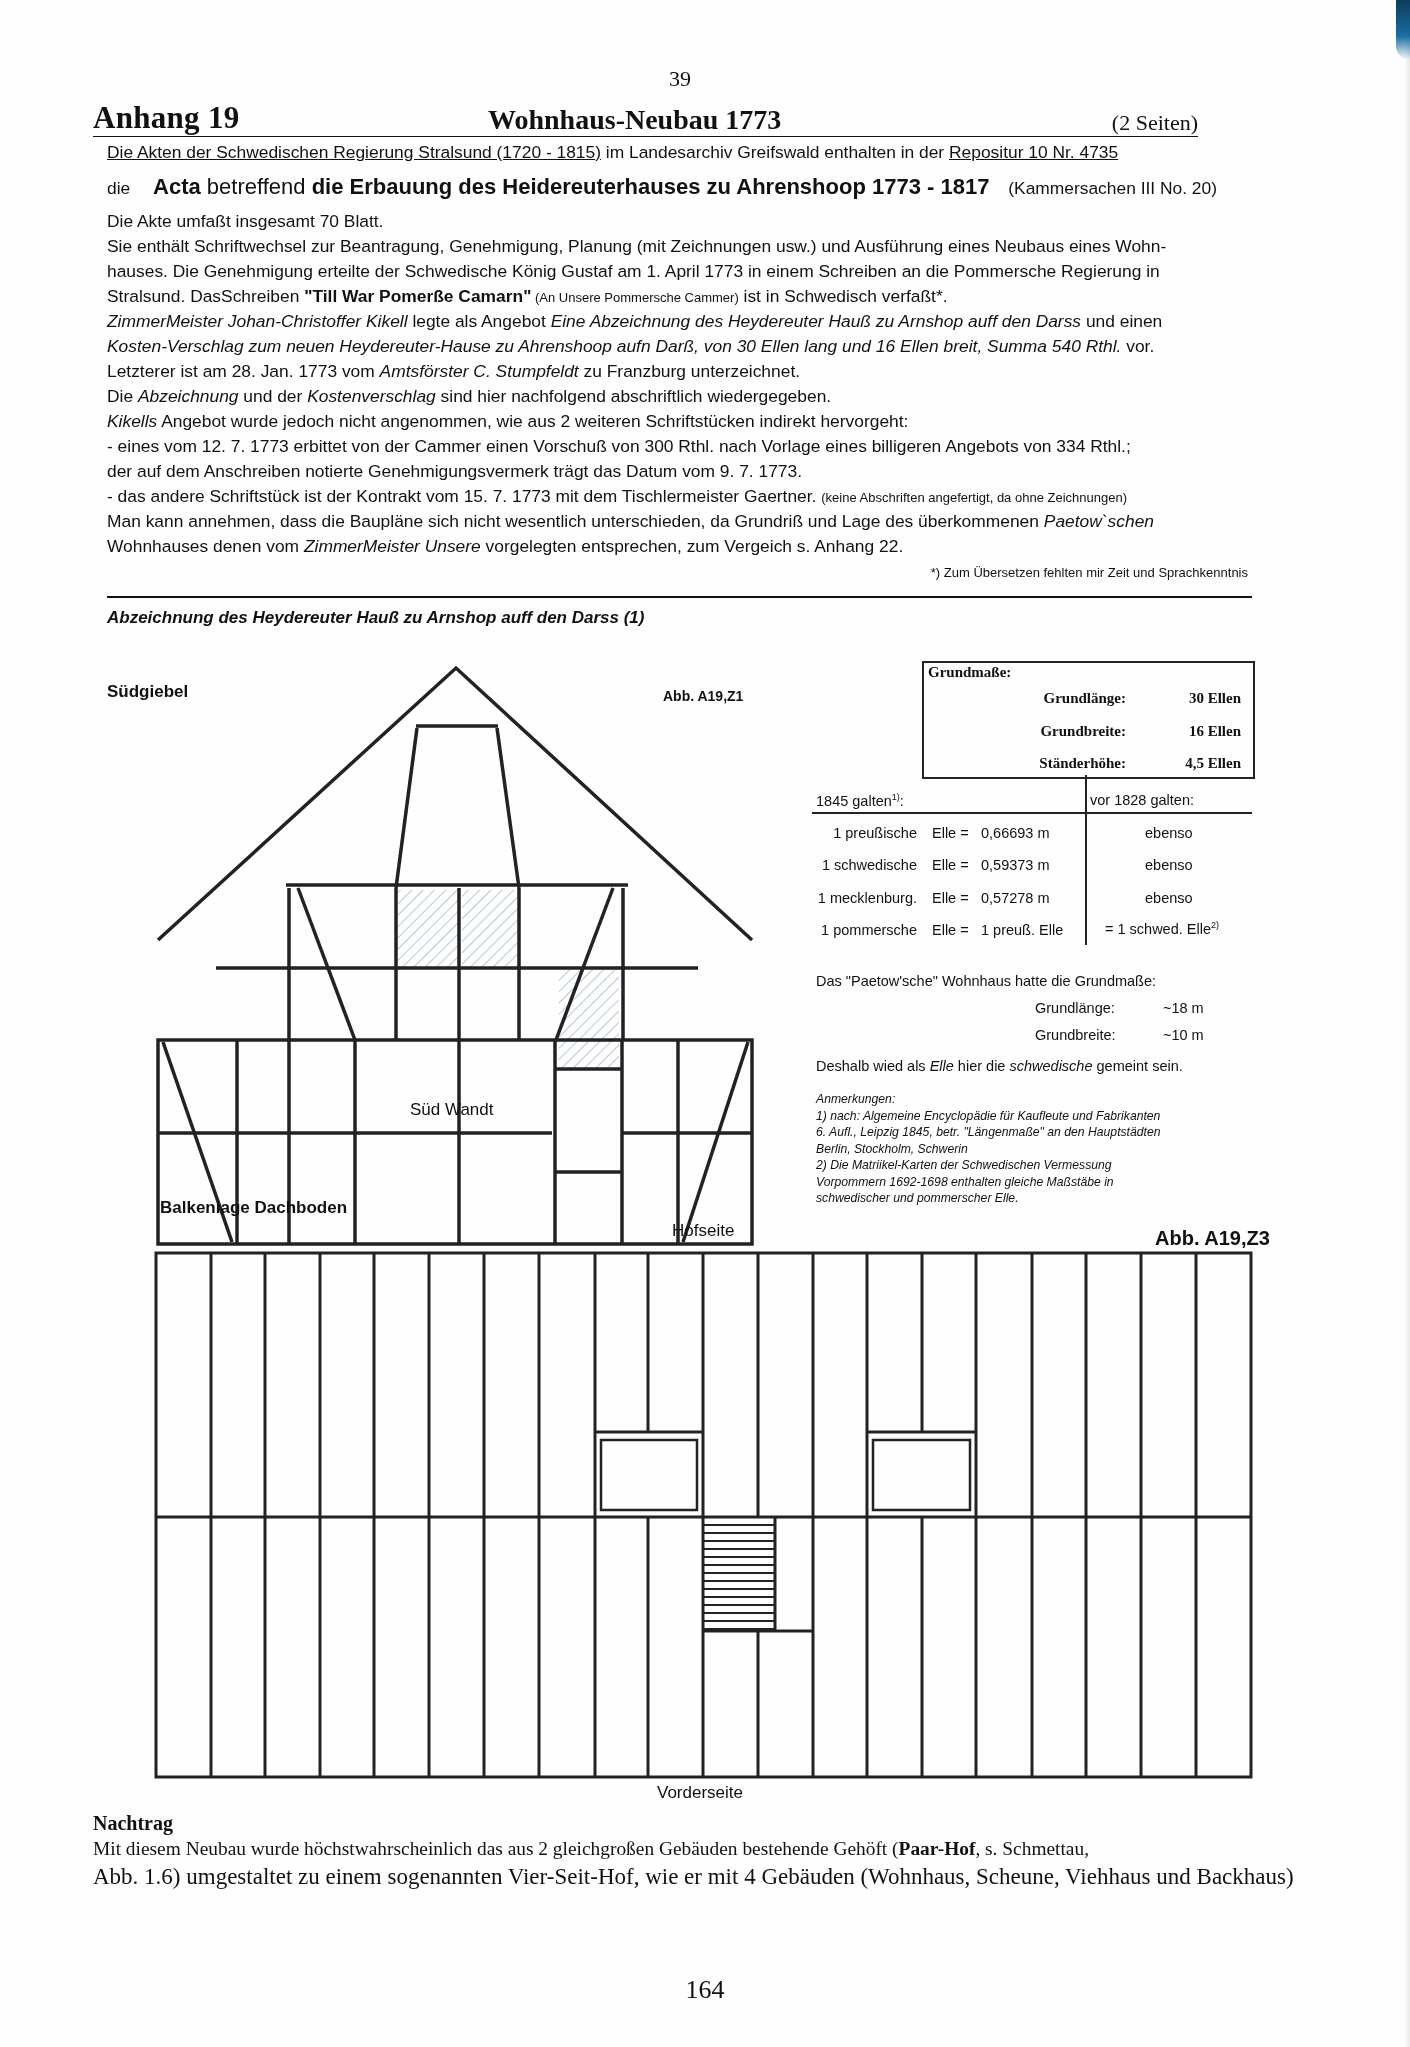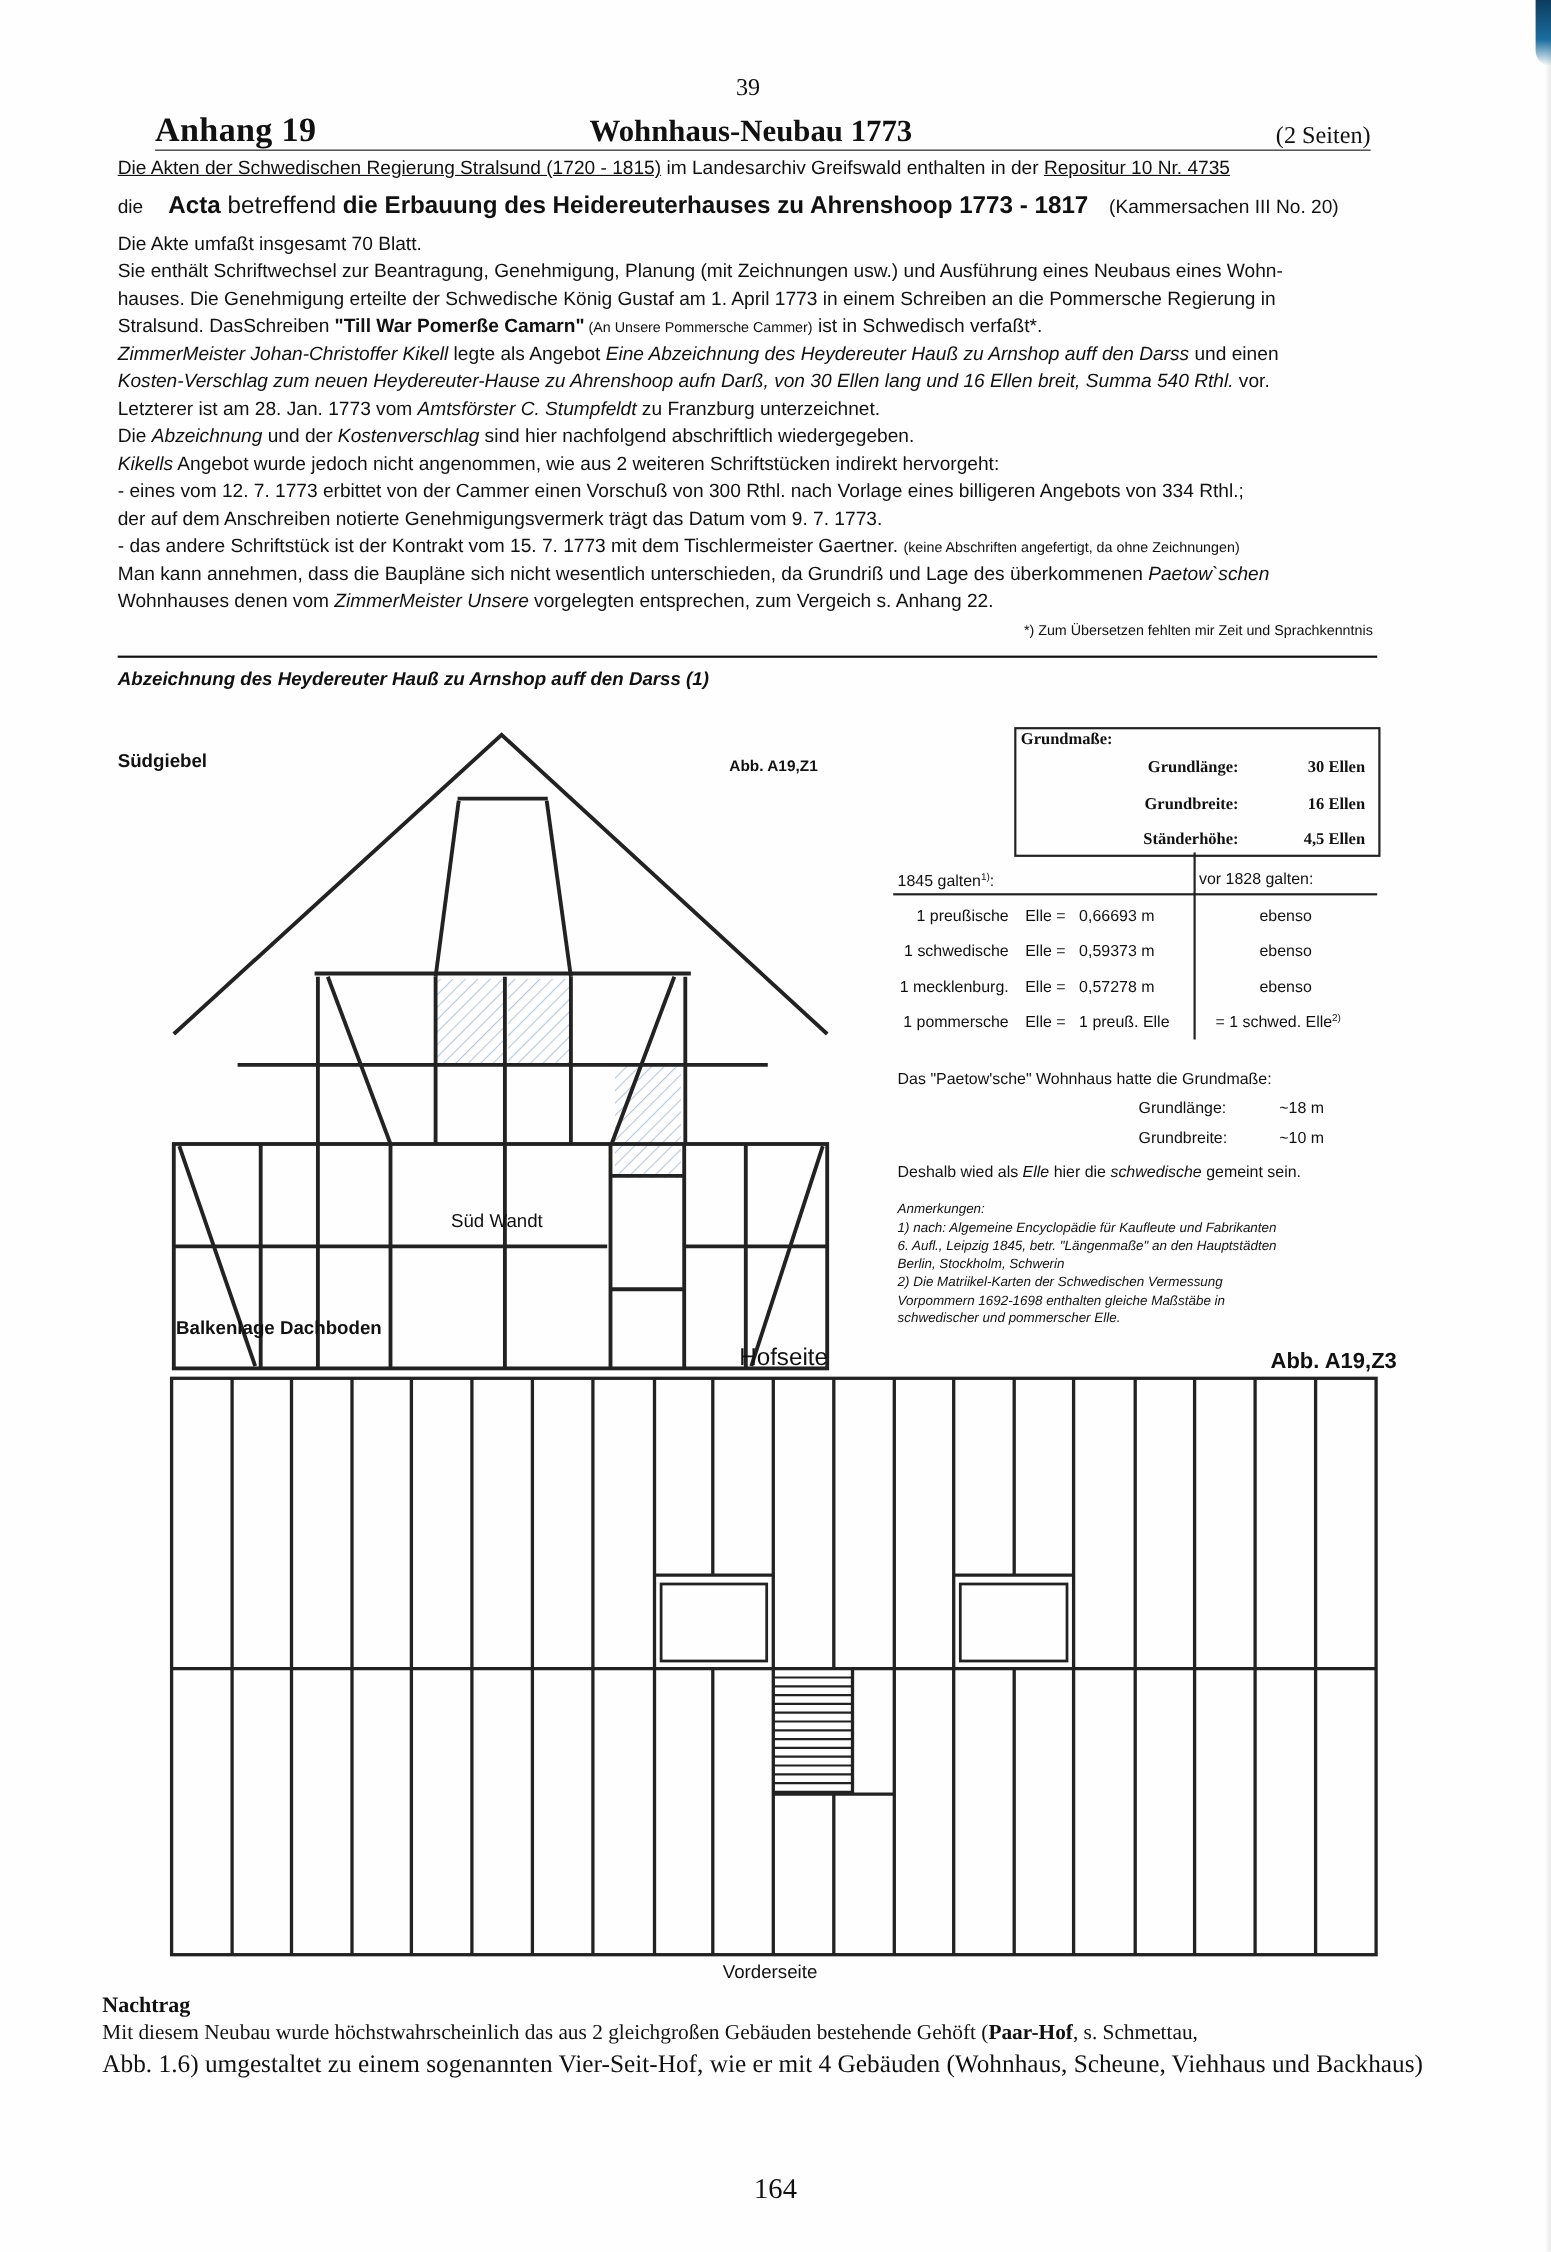--- a/index.html
+++ b/index.html
@@ -10,21 +10,21 @@
   }
   .corner {
     position:absolute; right:0; top:0; width:14px; height:60px;
     background:linear-gradient(180deg,#0d3b5e,#1a6ea0 60%, rgba(255,255,255,0));
     border-bottom-left-radius:14px;
   }
   .edge { position:absolute; right:0; top:0; width:6px; height:2047px; background:linear-gradient(90deg,#fff,#e9e9e9); }
   .serif { font-family:"Liberation Serif", serif; }
   .abs { position:absolute; }
   .page-top { left:0; width:1360px; top:66px; text-align:center; font-size:22px; }
-  .hdr { left:93px; top:102px; width:1105px; height:34px; border-bottom:1.5px solid #111;margin-left:48px; }
+  .hdr { left:93px; top:102px; width:1105px; height:34px; border-bottom:1.5px solid #111; }
   .hdr .l { position:absolute; left:0; bottom:0; font-size:31px; font-weight:bold; letter-spacing:.3px; }
   .hdr .c { position:absolute; left:395px; bottom:0; font-size:28px; font-weight:bold; }
   .hdr .r { position:absolute; right:0; bottom:0; font-size:22px; }
   .body-text { font-size:17.4px; line-height:25px; }
   .line { position:absolute; left:107px; white-space:nowrap; }
   u { text-decoration:underline; }
   .big { font-size:22px; }
   .small { font-size:13px; }
   .rule { position:absolute; left:107px; width:1145px; height:2px; background:#111; top:596px; }
   .ital { font-style:italic; }
@@ -212,21 +212,21 @@
   <div>Anmerkungen:</div>
   <div>1) nach: Algemeine Encyclopädie für Kaufleute und Fabrikanten</div>
   <div>6. Aufl., Leipzig 1845, betr. "Längenmaße" an den Hauptstädten</div>
   <div>Berlin, Stockholm, Schwerin</div>
   <div>2) Die Matriikel-Karten der Schwedischen Vermessung</div>
   <div>Vorpommern 1692-1698 enthalten gleiche Maßstäbe in</div>
   <div>schwedischer und pommerscher Elle.</div>
 </div>
 
 <div class="abs bold" style="left:160px; top:1198px; font-size:17px;">Balkenlage Dachboden</div>
-<div class="abs" style="left:672px; top:1221px; font-size:22px;">Hofseite</div>
+<div class="abs" style="left:672px; top:1221px; font-size:17px;">Hofseite</div>
 <div class="abs bold" style="left:1155px; top:1227px; font-size:20px;">Abb. A19,Z3</div>
 
 <svg id="floorplan" width="1410" height="2047" style="left:0;top:0;pointer-events:none;">
   <g id="fp" stroke="#222" stroke-width="3" fill="none">
       <rect x="156" y="1253" width="1095" height="524"></rect>
       <line x1="156" y1="1517" x2="1251" y2="1517"></line>
       <line x1="211" y1="1253" x2="211" y2="1777"></line>
       <line x1="265" y1="1253" x2="265" y2="1777"></line>
       <line x1="320" y1="1253" x2="320" y2="1777"></line>
       <line x1="374" y1="1253" x2="374" y2="1777"></line>

